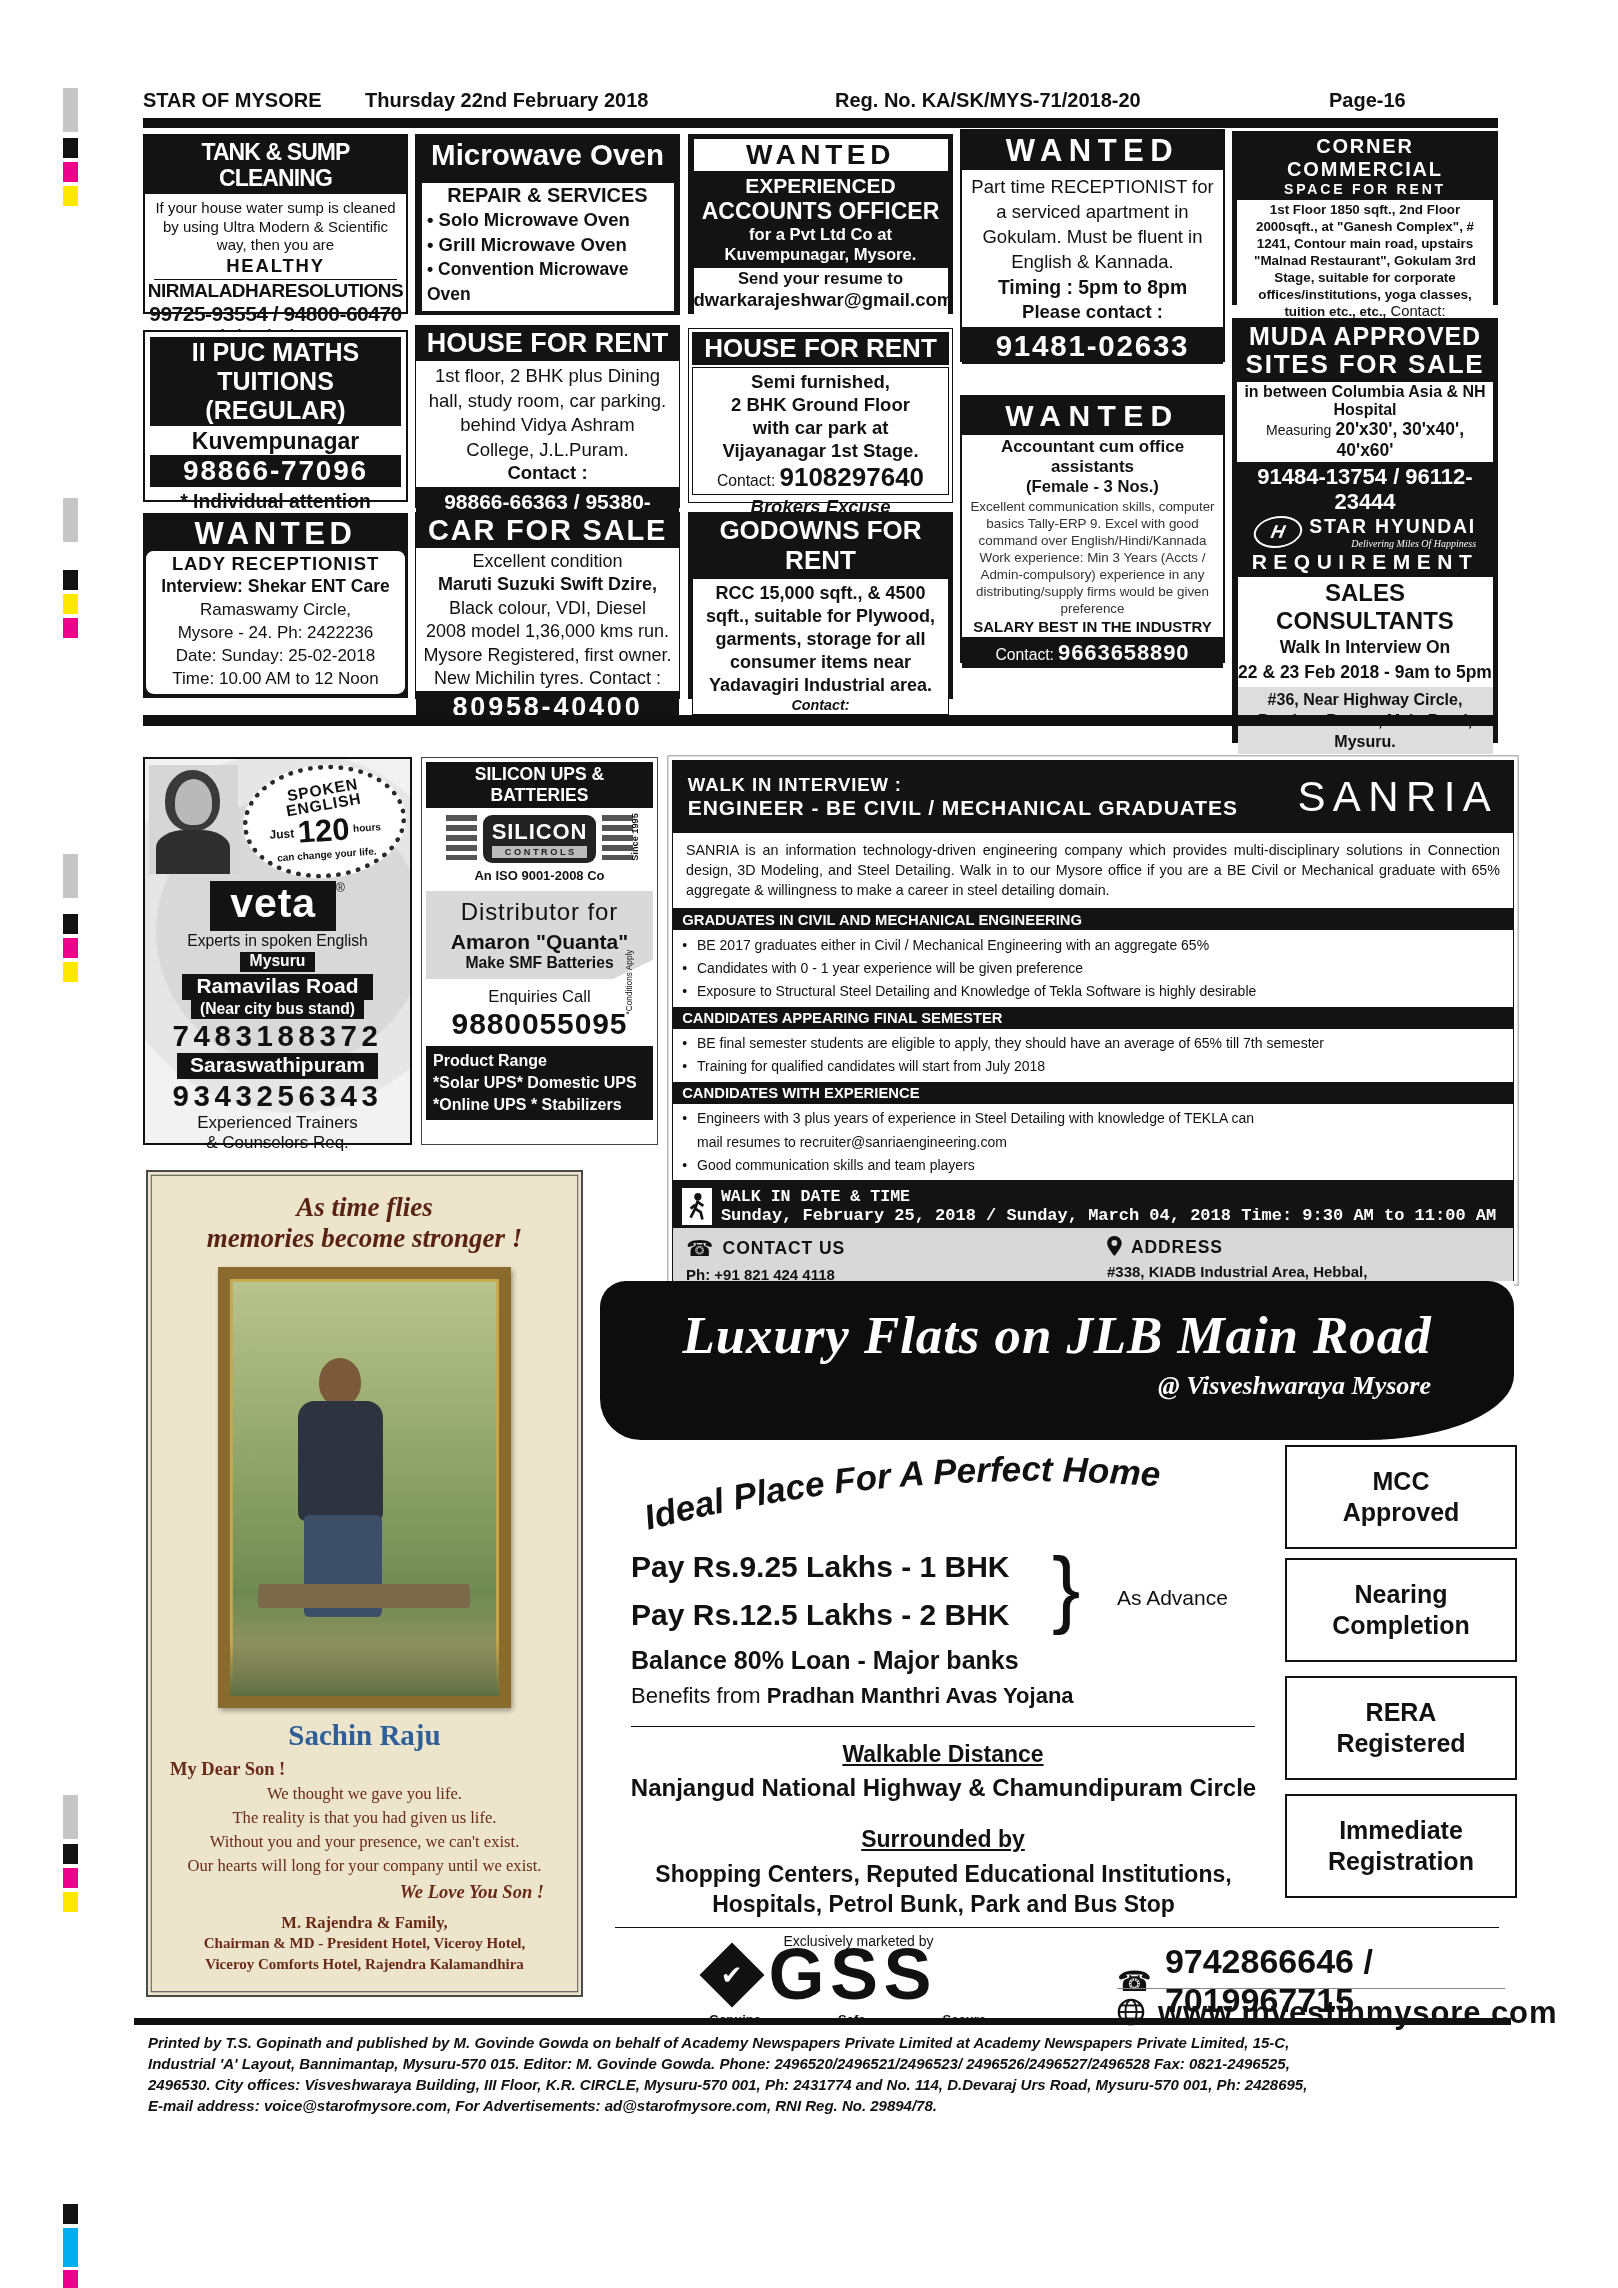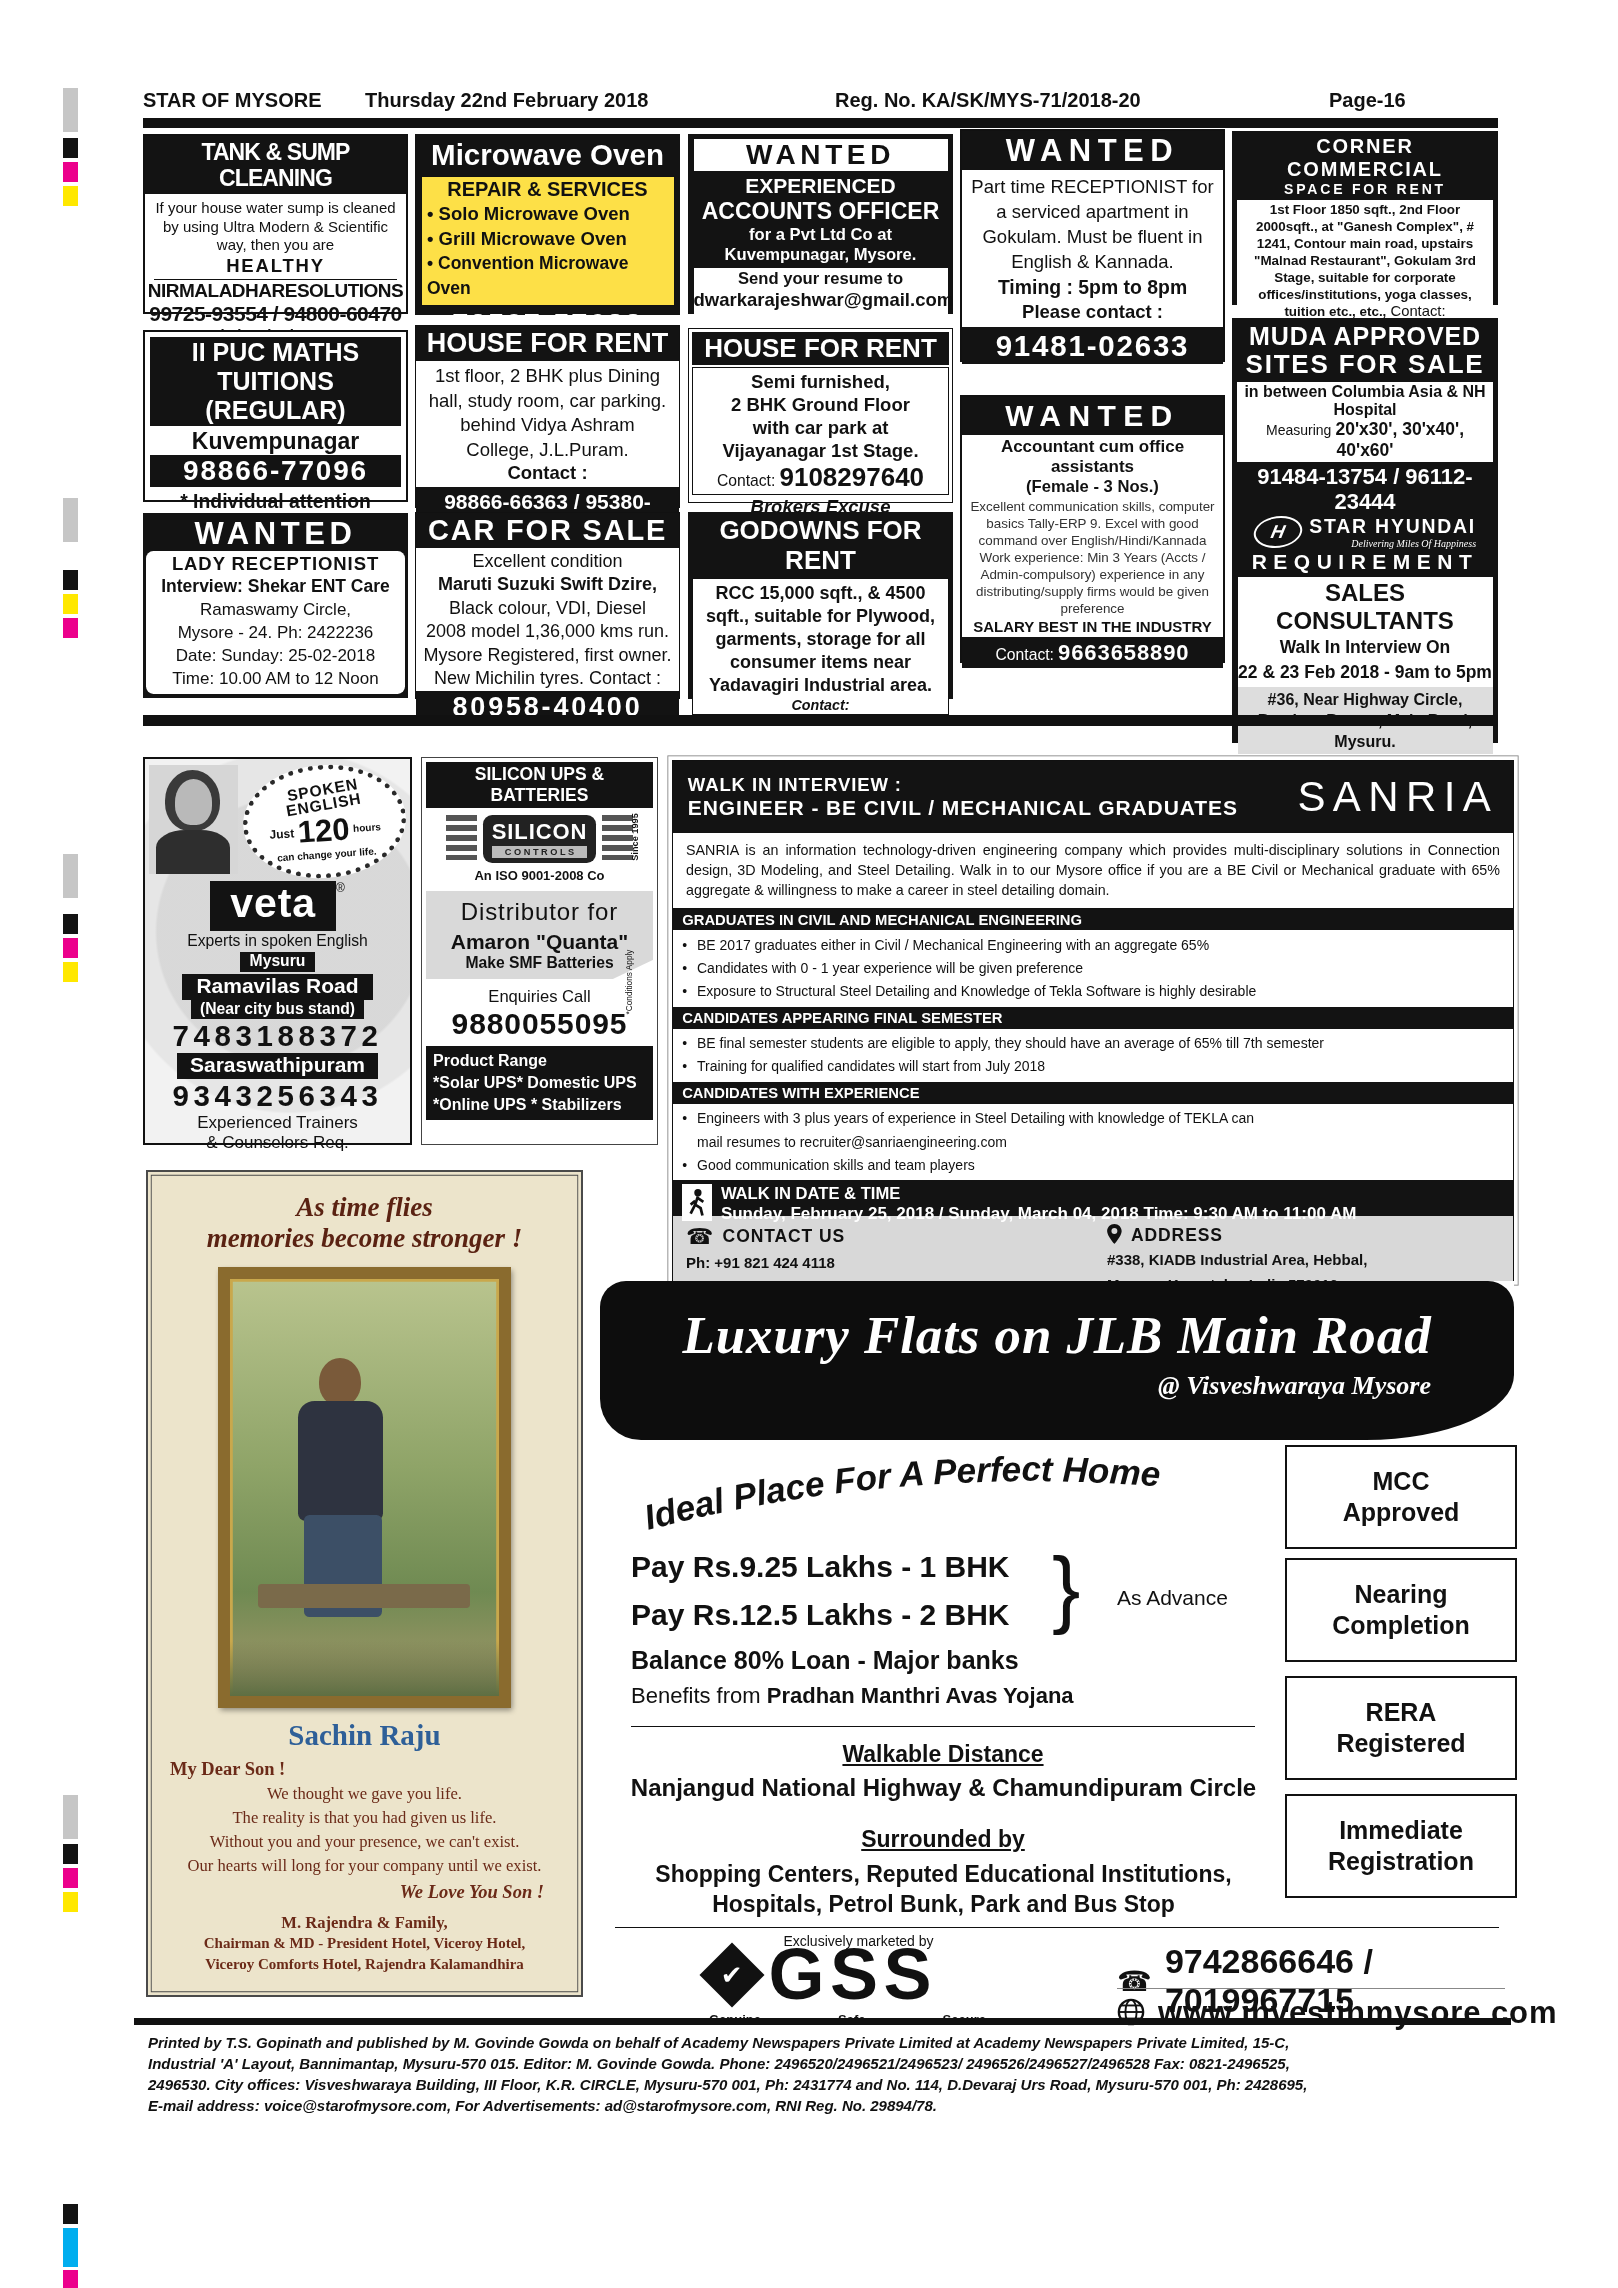--- a/index.html
+++ b/index.html
@@ -76,21 +76,21 @@
     <div class="c" style="font-size:15px;line-height:18.5px;padding:4.6px 7.4px 0;">If your house water sump is cleaned by using Ultra Modern &amp; Scientific way, then you are</div>
     <div class="c bold" style="font-size:18.5px;letter-spacing:1.8px;">HEALTHY</div>
     <div style="border-top:1.8px solid #111;margin:2.8px 9.2px 0;"></div>
     <div class="c bold" style="font-size:19px;letter-spacing:-0.5px;">NIRMALADHARESOLUTIONS</div>
     <div class="c bold" style="font-size:21px;letter-spacing:-0.5px;">99725-93554 / 94800-60470</div>
     <div class="c bold" style="font-size:15px;">www.tankcleaninginmysore.com</div>
   </div>
 
   <div class="ad rev" style="left:415px;top:134px;width:265px;height:181px;padding:3.7px 5.5px;">
     <div class="strip" style="font-size:29.5px;">Microwave Oven</div>
-    <div style="background:#fde047;color:#111;border:0.9px solid #111;margin-top:4px;padding:1.8px 5.5px 3.7px;">
+    <div style="background:#ffffff;color:#111;border:0.9px solid #111;margin-top:10px;padding:1.8px 5.5px 3.7px;">
       <div class="c bold" style="font-size:20px;">REPAIR &amp; SERVICES</div>
       <div class="bold" style="font-size:18.5px;line-height:25px;">• Solo Microwave Oven</div>
       <div class="bold" style="font-size:18.5px;line-height:25px;">• Grill Microwave Oven</div>
       <div class="bold" style="font-size:17.5px;line-height:25px;">• Convention Microwave Oven</div>
     </div>
     <div class="strip" style="font-size:29px;letter-spacing:1.8px;margin-top:1.8px;">72597-57688</div>
   </div>
 
   <div class="ad rev" style="left:688px;top:134px;width:265px;height:180px;padding:4.6px 5.5px;">
     <div class="strip" style="background:#fff;color:#111;font-size:28px;letter-spacing:4.6px;">WANTED</div>
@@ -313,21 +313,21 @@
     <div class="rev bold" style="font-size:14.8px;padding:2.8px 9.2px;">CANDIDATES APPEARING FINAL SEMESTER</div>
     <ul class="blist" style="font-size:14px;">
       <li>BE final semester students are eligible to apply, they should have an average of 65% till 7th semester</li>
       <li>Training for qualified candidates will start from July 2018</li>
     </ul>
     <div class="rev bold" style="font-size:14.8px;padding:2.8px 9.2px;">CANDIDATES WITH EXPERIENCE</div>
     <ul class="blist" style="font-size:14px;width:572px;">
       <li>Engineers with 3 plus years of experience in Steel Detailing with knowledge of TEKLA can mail resumes to recruiter@sanriaengineering.com</li>
       <li>Good communication skills and team players</li>
     </ul>
-    <div class="rev" style="display:flex;align-items:flex-start;gap:9.2px;padding:3.7px 9.2px;height:36px;box-sizing:border-box;">
+    <div class="rev" style="display:flex;align-items:flex-end;gap:9.2px;padding:3.7px 9.2px;height:48px;box-sizing:border-box;font-family:Liberation Mono, monospace;">
       <span style="display:inline-flex;width:29.5px;height:37px;background:#fff;align-items:center;justify-content:center;">
         <svg width="20" height="29.5" viewBox="0 0 22 32">
             <circle cx="12" cy="5" r="4" fill="#111"></circle>
             <path d="M12 9 L9 18 L4 28 M9 18 L15 22 L17 30 M12 11 L18 15 M9 14 L4 18" stroke="#111" stroke-width="3" fill="none"></path>
           </svg>
       </span>
       <span>
         <span class="bold" style="font-size:16.6px;display:block;">WALK IN DATE &amp; TIME</span>
         <span class="bold" style="font-size:17px;display:block;">Sunday, February 25, 2018 / Sunday, March 04, 2018 Time: 9:30 AM to 11:00 AM</span>
       </span>

